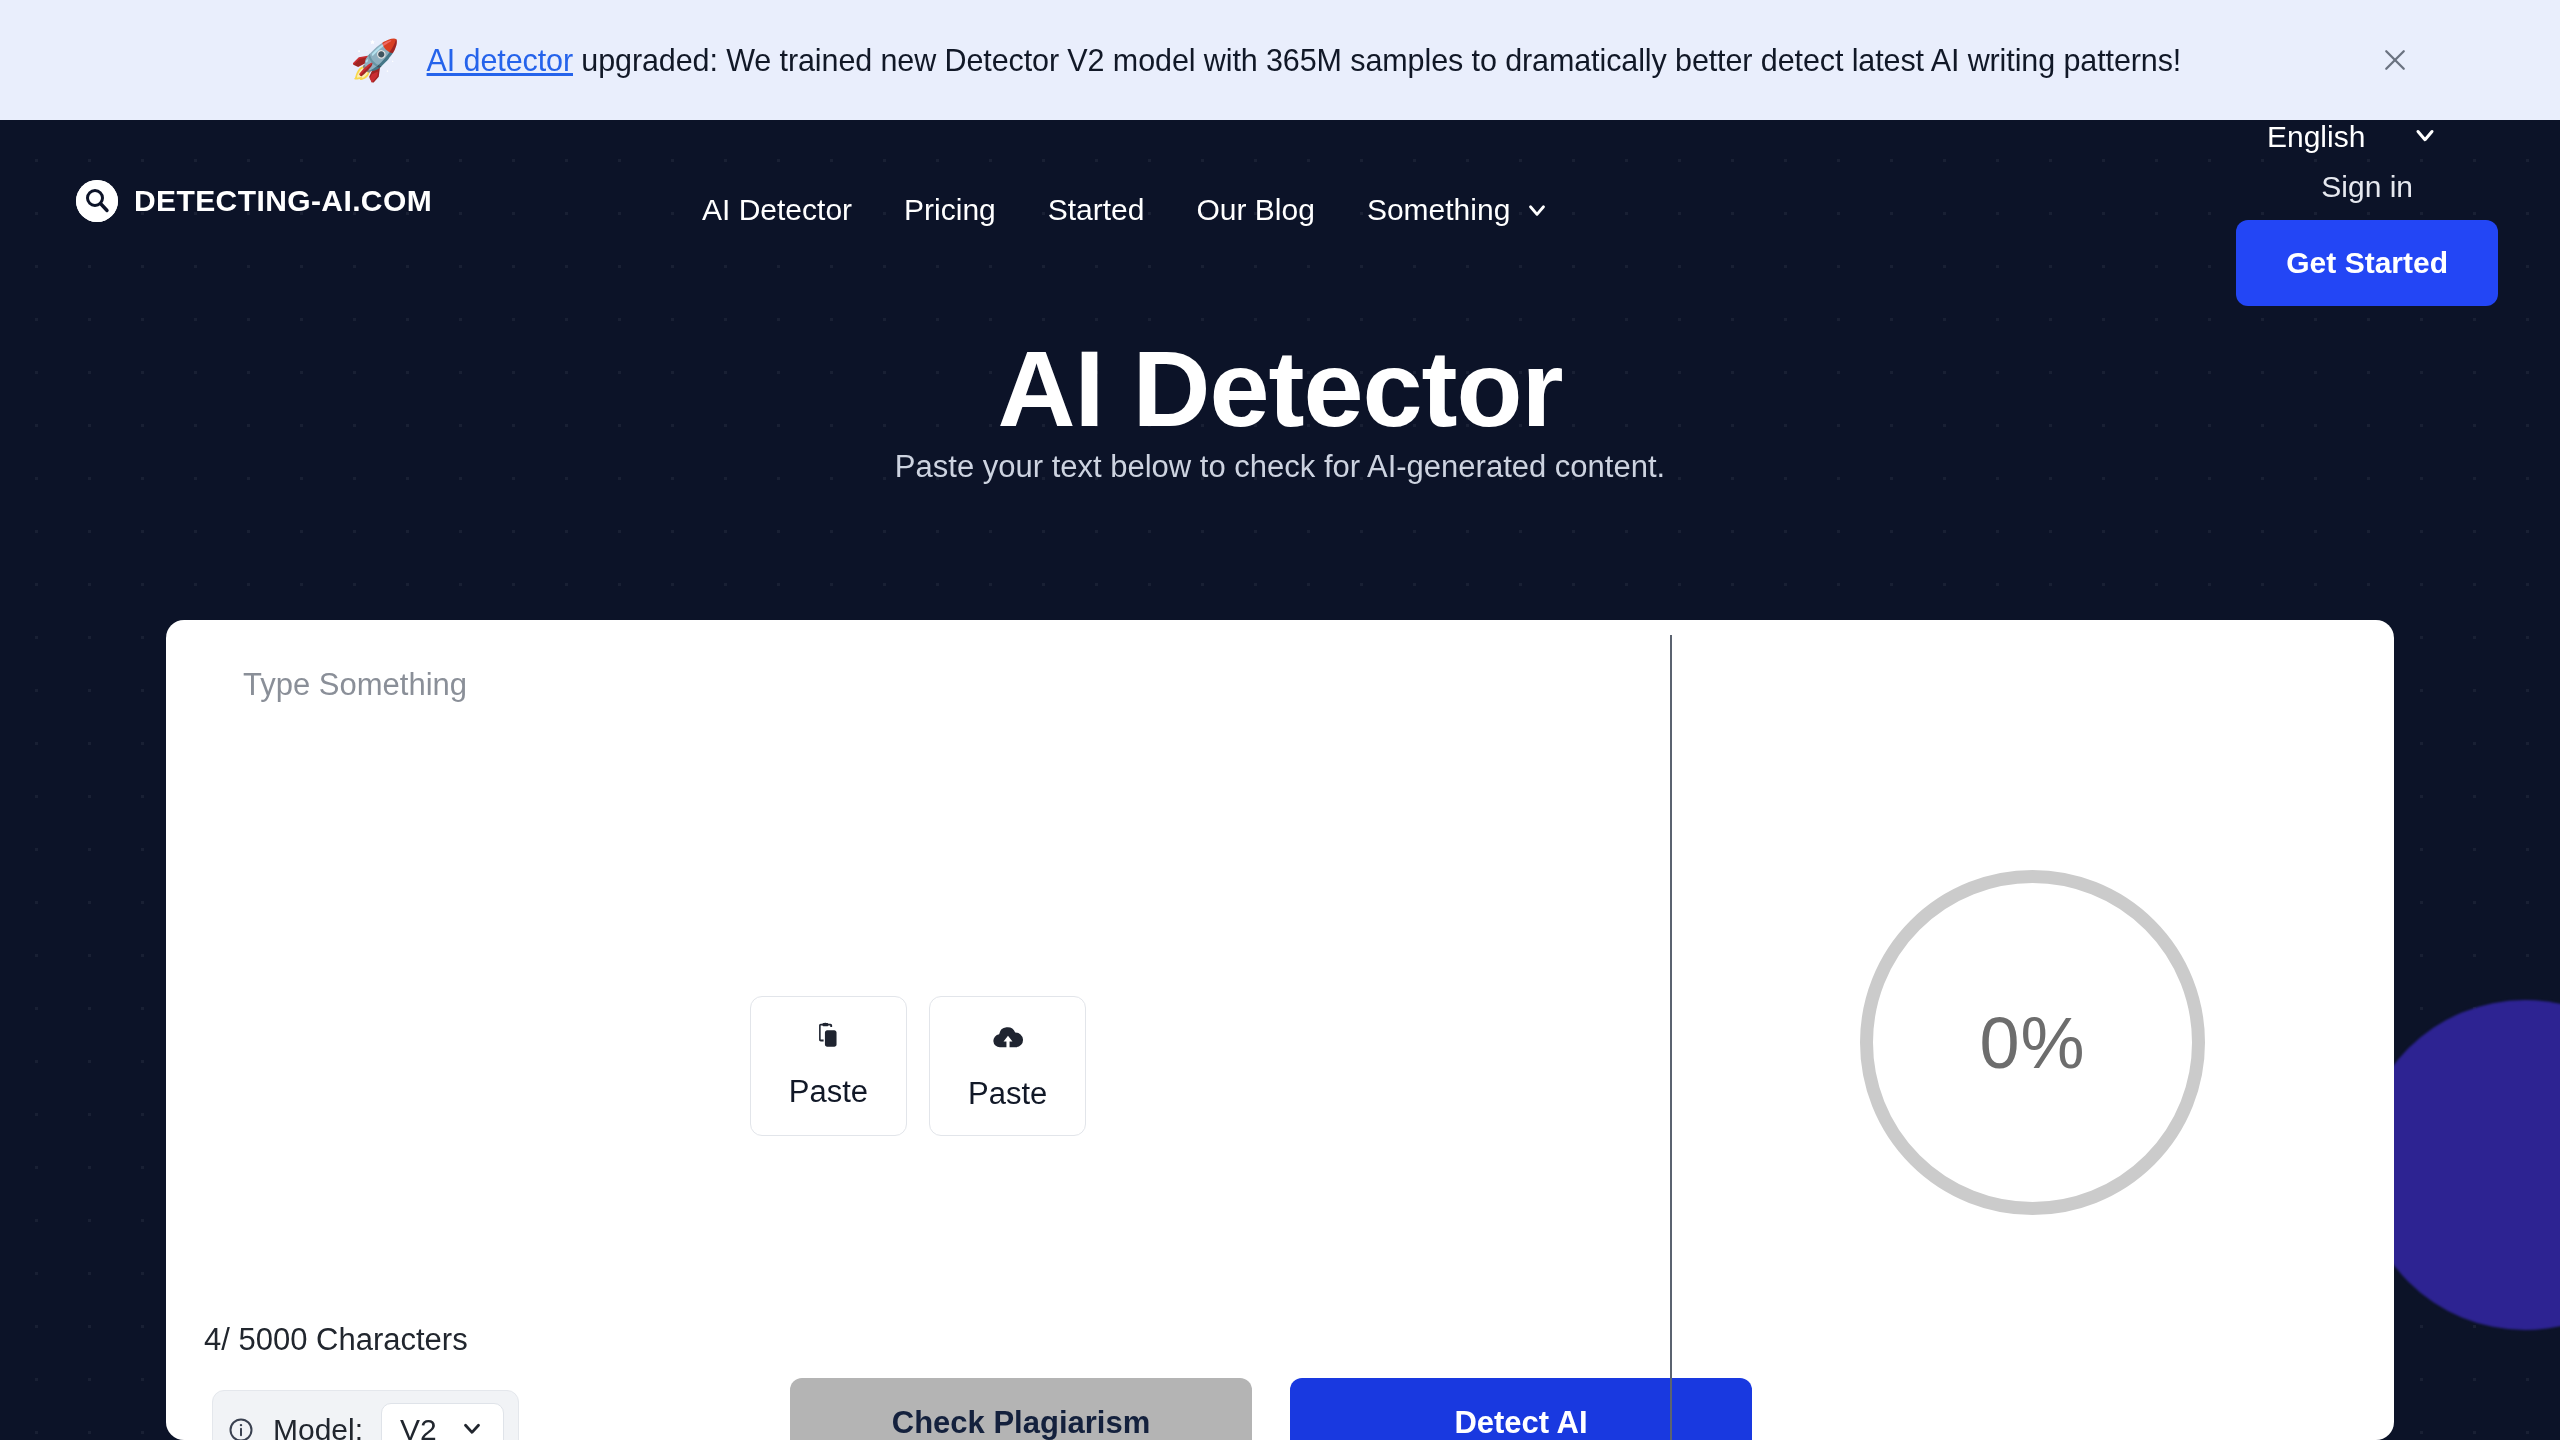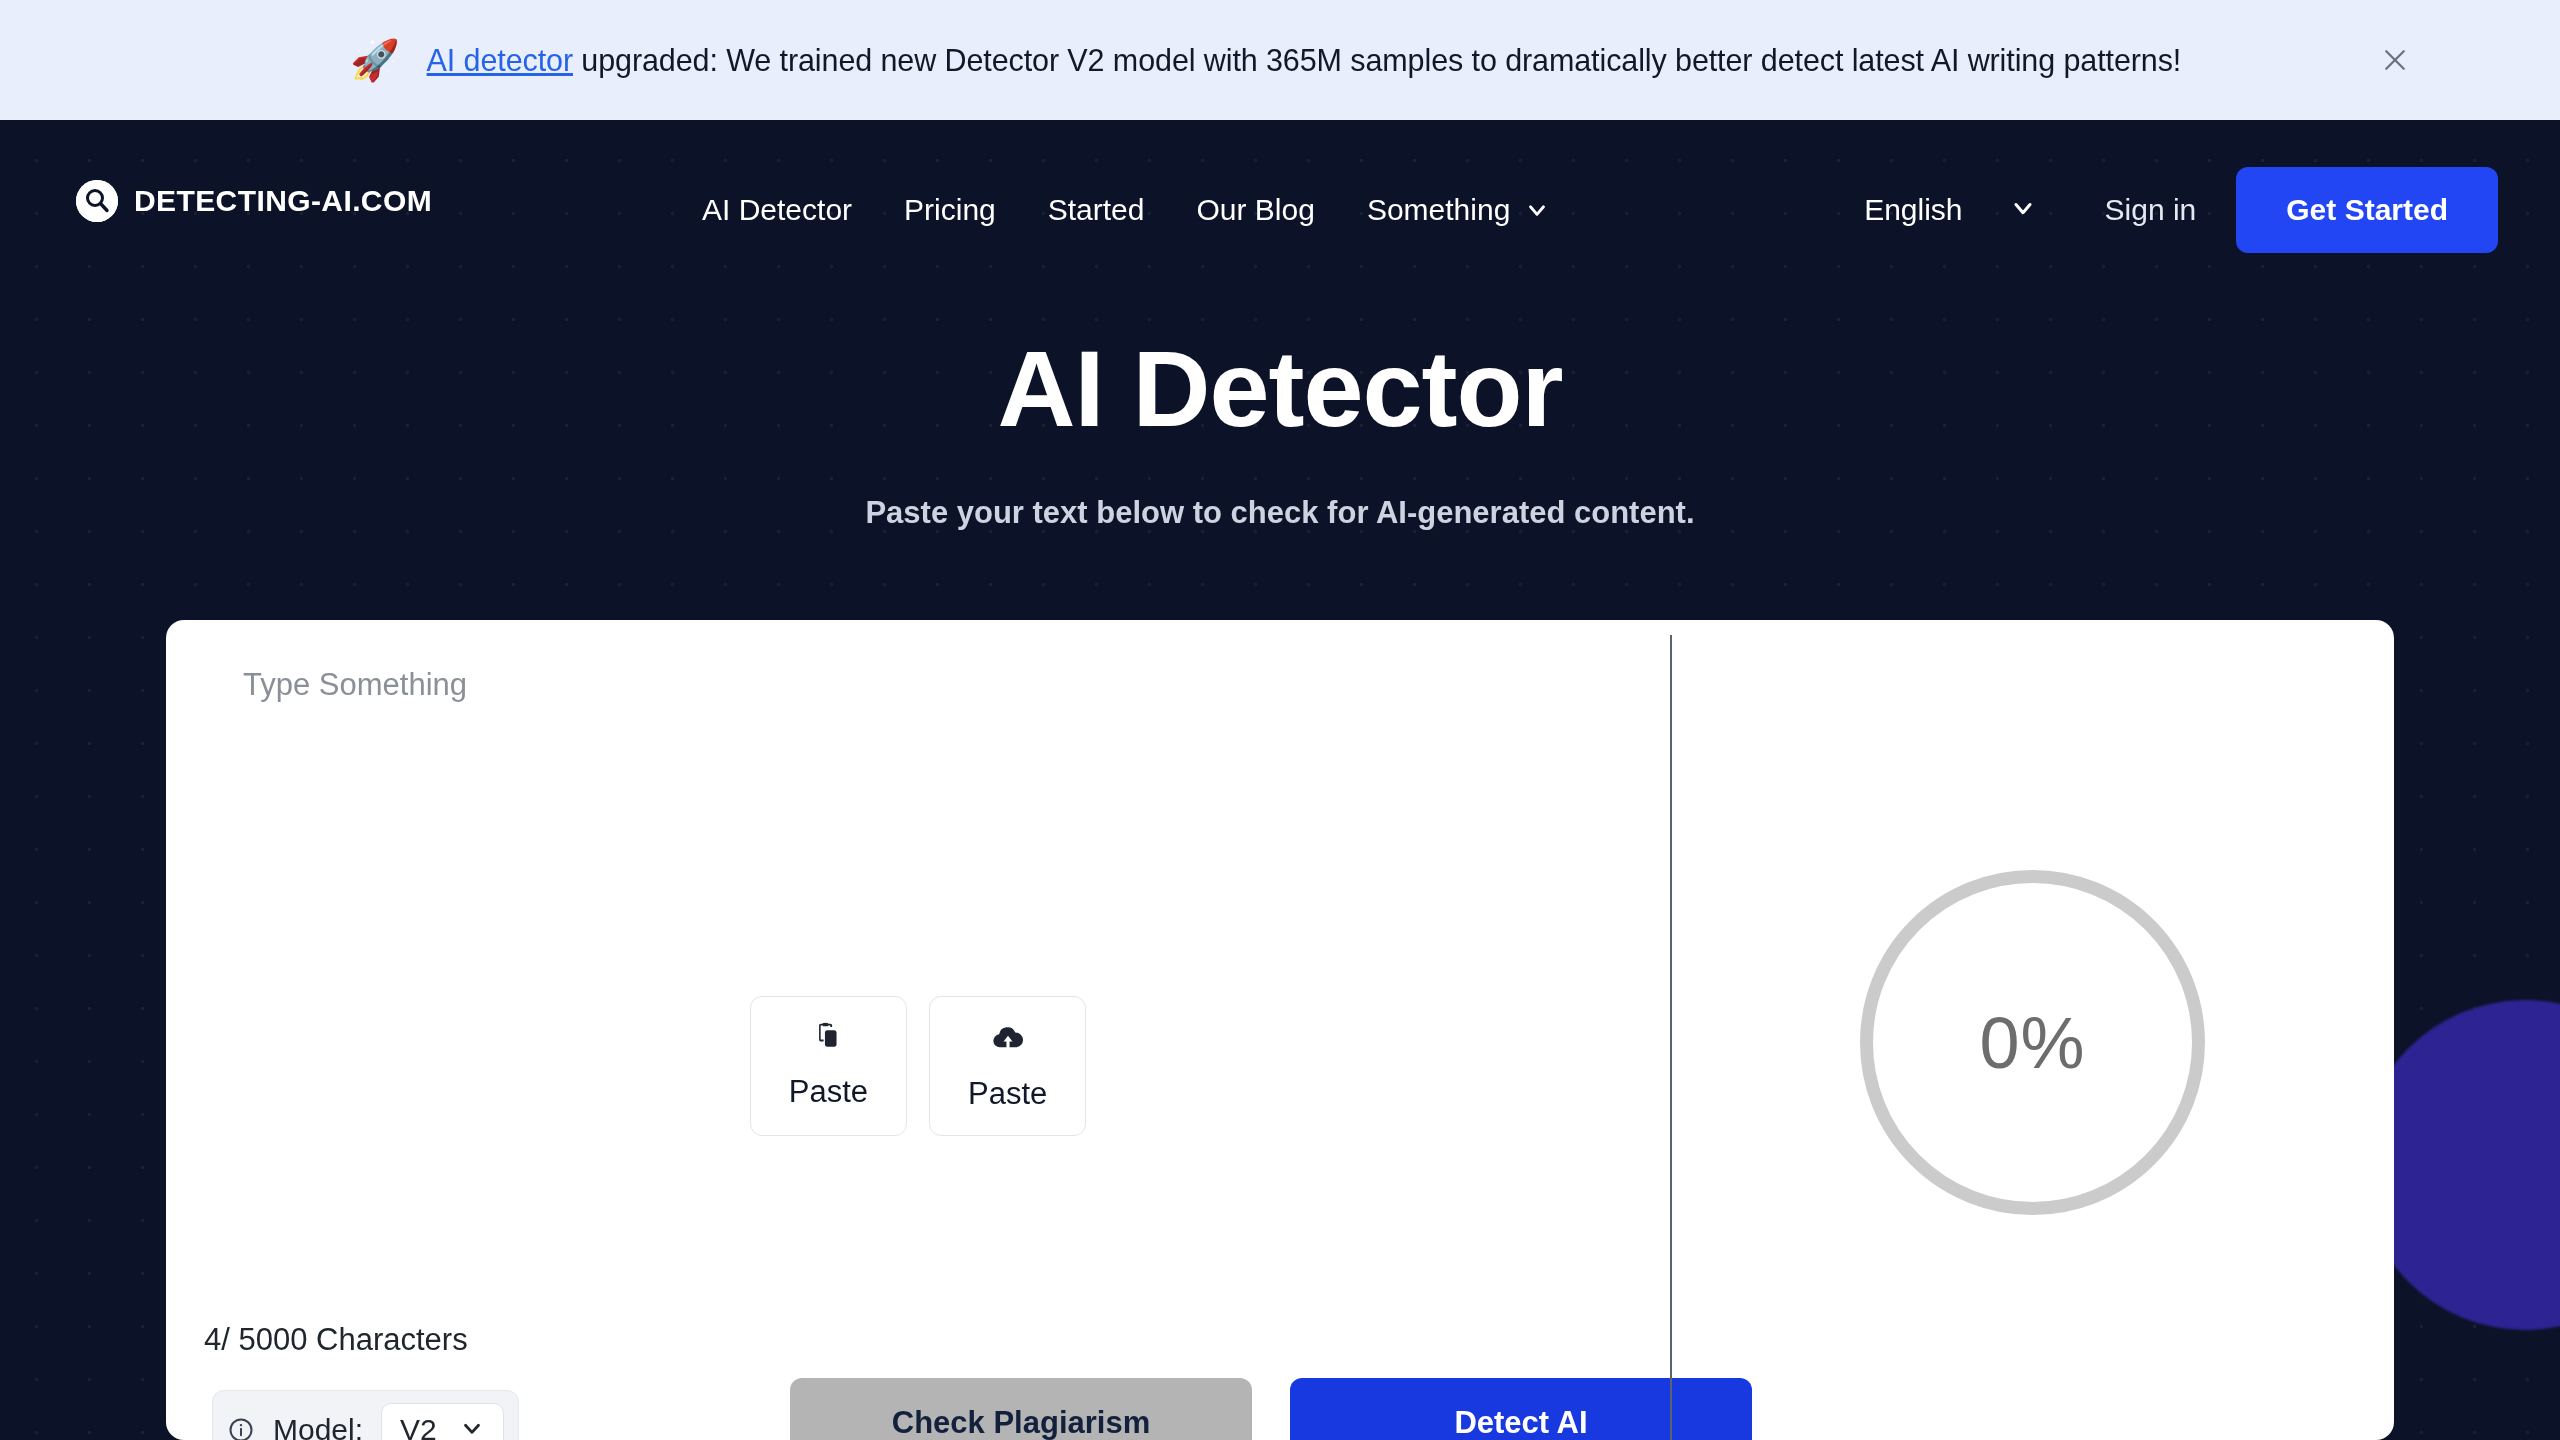--- a/index.html
+++ b/index.html
@@ -83,21 +83,21 @@
     display:flex;align-items:center;gap:0;
   }
   .nav-item{
     color:#ffffff;font-size:30px;padding:0 26px;cursor:pointer;white-space:nowrap;
     display:flex;align-items:center;gap:14px;
   }
   .nav-item .chev{display:flex;align-items:center;}
 
   #header-right{
     position:absolute;right:62px;top:0;height:180px;
-    display:flex;align-items:center;gap:6px;
+    display:flex;align-items:center;gap:16px;flex-direction:column;
   }
   #language-select{
     display:flex;align-items:center;gap:46px;cursor:pointer;padding-right:28px;
   }
   #language-label{color:#ffffff;font-size:30px;}
   #sign-in-link{
     color:#e6e8ef;font-size:30px;padding:0 34px;cursor:pointer;white-space:nowrap;
   }
   #get-started-button{
     background:#2346f5;color:#ffffff;
@@ -108,21 +108,21 @@
   }
 
   
   #hero{
     position:absolute;left:0;top:330px;width:2560px;text-align:center;z-index:20;
   }
   #hero-title{
     color:#ffffff;font-size:108px;font-weight:900;letter-spacing:-1px;line-height:1.1;
   }
   #hero-subtitle{
-    color:#cdd3e0;font-size:31px;margin-top:46px;font-weight:700;
+    color:#cdd3e0;font-size:31px;font-weight:400;
   }
 
   
   #detector-card{
     position:absolute;left:166px;top:620px;
     width:2228px;height:820px;
     background:#ffffff;
     border-radius:18px;
     z-index:25;
     overflow:hidden;

